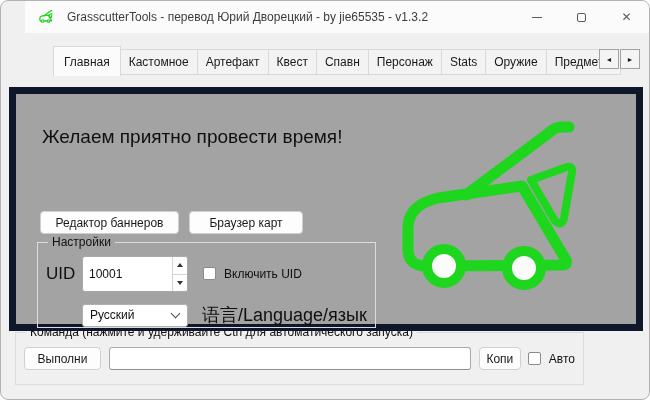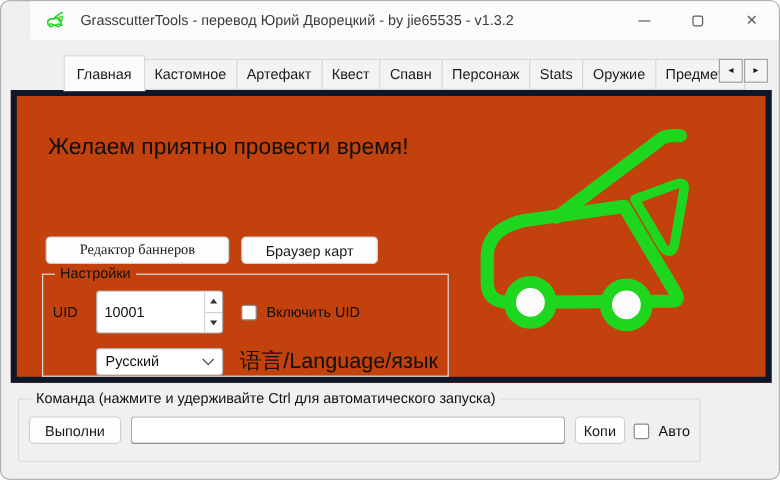--- a/index.html
+++ b/index.html
@@ -27,44 +27,44 @@
   }
   .tab.active {
     height:30px; margin-bottom:0; background:#fbfbfb; border-bottom:none; z-index:4; position:relative; padding:0 10px;
   }
   .tab-scroll { position:absolute; right:1px; bottom:7px; display:flex; gap:1px; }
   .tab-scroll-btn {
     width:20px; height:20px; background:#f4f4f4; border:1px solid #a2a2a2;
     display:flex; align-items:center; justify-content:center; font-size:7px; color:#1a1a1a; line-height:1;
   }
   
-  .tabpanel { position:absolute; left:8px; top:74px; width:634px; height:244px; background:#c2410c; border:5px solid #0f172a; z-index:2; }
+  .tabpanel { position:absolute; left:8px; top:86px; width:634px; height:244px; background:#a3a3a3; border:7px solid #0f172a; z-index:2; }
   .welcome { position:absolute; left:26px; top:32px; font-size:19px; color:#101010; }
   .btnrow { position:absolute; left:24px; top:117px; display:flex; gap:10px; }
   .btn {
     height:23px; background:#fdfdfd; border:1px solid #d0d0d0; border-radius:4px;
     font-size:12px; color:#1a1a1a; display:flex; align-items:center; justify-content:center; white-space:nowrap;
   }
-  .btn-banner { width:153px;font-family:Liberation Serif, serif; }
+  .btn-banner { width:139px; }
   .btn-map { width:114px; }
   fieldset { border:1px solid #dcdcdc; margin:0; padding:2px 8px 0 8px; background:transparent; }
   legend { font-size:12px; color:#101010; padding:0 4px; margin-left:2px; }
   .fs-settings { position:absolute; left:21px; top:141px; width:303px; height:93px; }
   .set-row { display:flex; align-items:center; margin-top:5px; }
   .set-row2 { margin-top:11px; }
-  .uid-label { width:27px; font-size:12px; color:#101010; margin-right:9px; }
+  .uid-label { width:27px; font-size:17px; color:#101010; margin-right:9px; }
   .indent { width:36px; }
   .spinner { width:106px; height:36px; background:#fff; border:1px solid #a9a9a9; border-radius:3px; display:flex; overflow:hidden; }
   .spinner input { flex:1; min-width:0; border:none; outline:none; background:transparent; font-size:12px; padding:0 0 0 6px; font-family:inherit; color:#101010; }
   .spin-btns { width:15px; border-left:1px solid #d4d4d4; display:flex; flex-direction:column; background:#fdfdfd; }
   .spin-btn { flex:1; display:flex; align-items:center; justify-content:center; }
   .spin-btn-up { border-bottom:1px solid #d4d4d4; }
   .tri-up { width:0; height:0; border-left:3px solid transparent; border-right:3px solid transparent; border-bottom:4px solid #333; }
   .tri-down { width:0; height:0; border-left:3px solid transparent; border-right:3px solid transparent; border-top:4px solid #333; }
-  .checkbox { display:flex; align-items:flex-end; }
+  .checkbox { display:flex; align-items:flex-start; }
   .cb-uid { margin-left:15px; }
   .cb-box { width:13px; height:13px; background:#fff; border:1px solid #8b8b8b; border-radius:2px; flex:none; }
   .cb-label { margin-left:8px; font-size:12px; color:#101010; white-space:nowrap; }
   .combo { width:106px; height:23px; background:#fff; border:1px solid #b0b0b0; border-radius:3px; display:flex; align-items:center; padding:0 8px 0 7px; }
   .combo-text { flex:1; font-size:12px; color:#101010; }
   .chevron { width:7px; height:7px; border-right:1.5px solid #4a4a4a; border-bottom:1.5px solid #4a4a4a; transform:rotate(45deg); margin-bottom:3px; flex:none; }
   .lang-label { margin-left:14px; font-size:18px; color:#101010; white-space:nowrap; }
   .car-logo { position:absolute; left:372px; top:10px; color:var(--accent); }
   
   .fs-command { position:absolute; left:14px; top:324px; width:569px; height:60px; }

